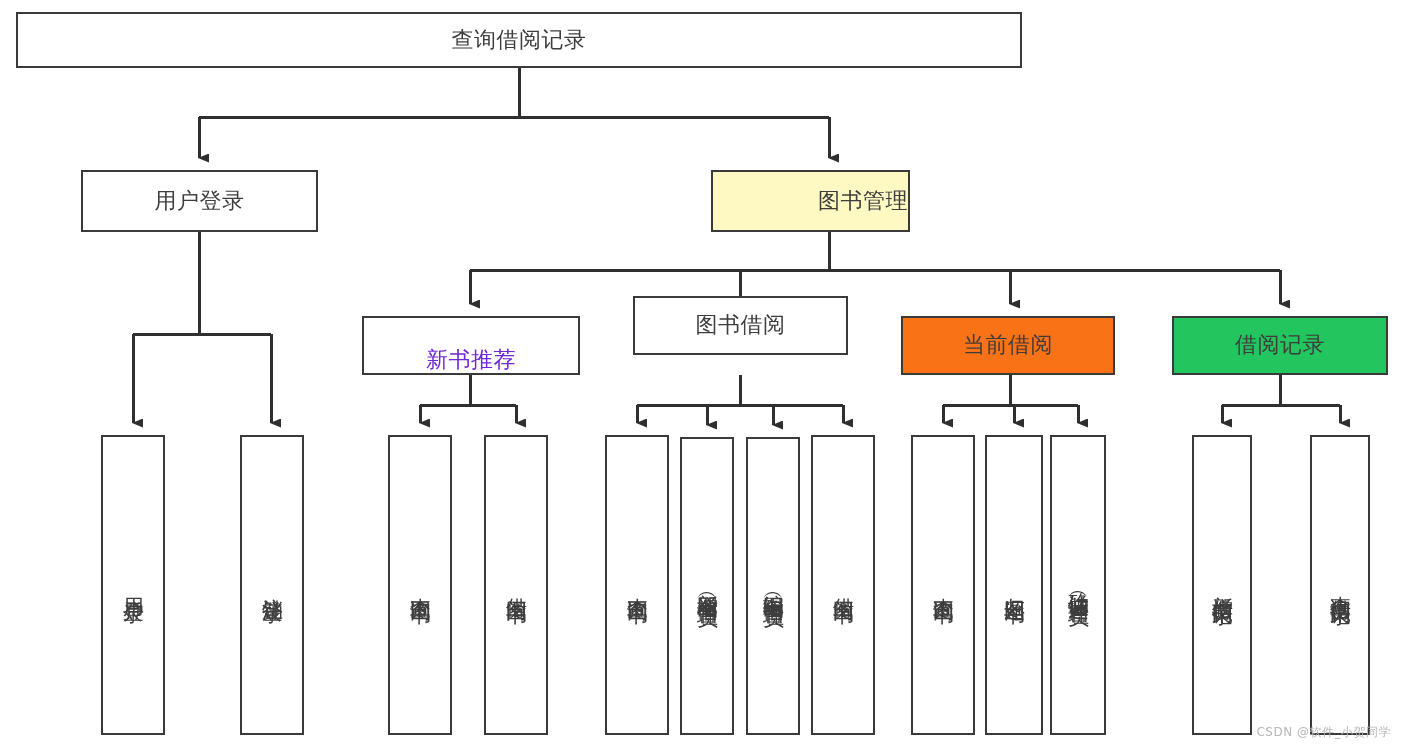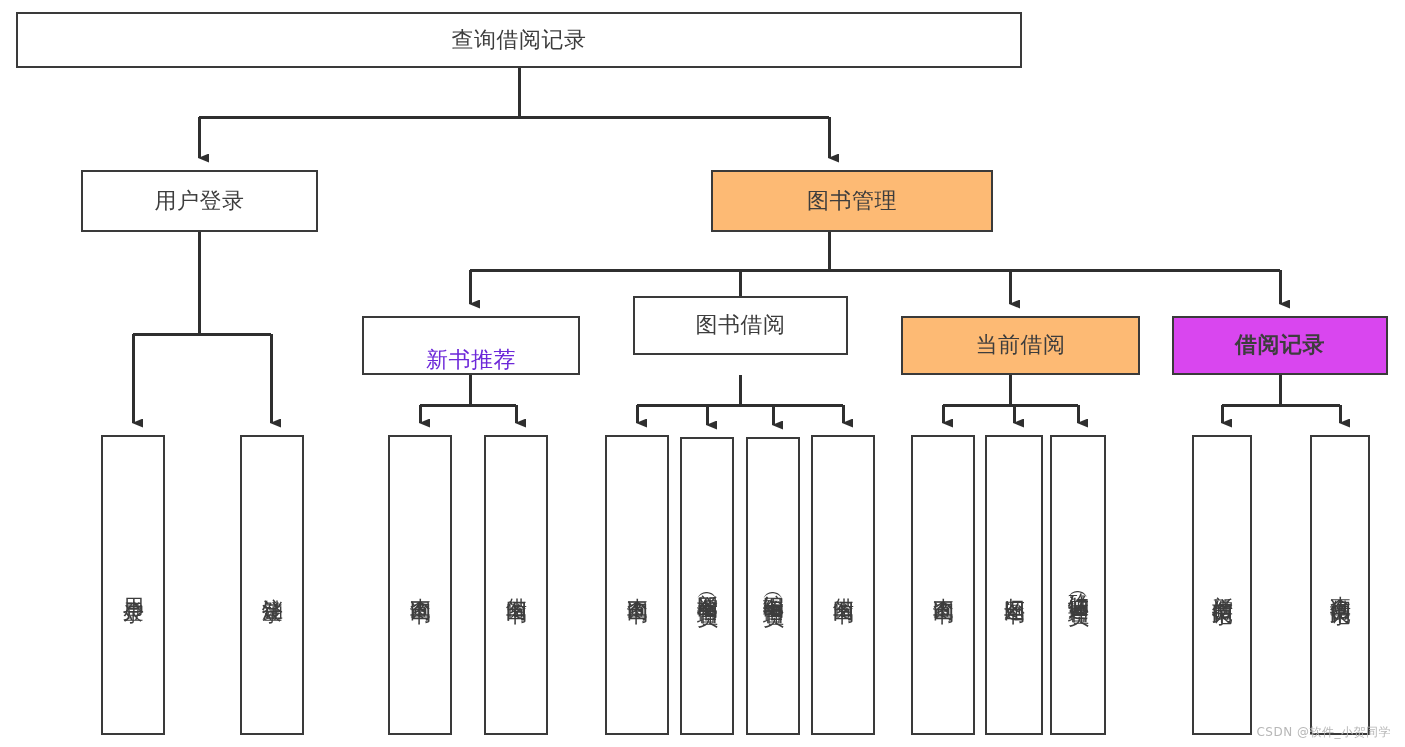--- a/index.html
+++ b/index.html
@@ -124,37 +124,37 @@
   </svg>
 
   <div class="node root horizontal" style="left: 16px; top: 12px; width: 1006px; height: 56px; border-color: rgb(58, 58, 58); background: rgb(255, 255, 255);">
     <span class="label" style="color: rgb(61, 61, 61);">查询借阅记录</span>
   </div>
 
   <div class="node horizontal" style="left: 81px; top: 170px; width: 237px; height: 62px; border-color: rgb(58, 58, 58); background: rgb(255, 255, 255);">
     <span class="label" style="color: rgb(61, 61, 61);">用户登录</span>
   </div>
 
-  <div class="node horizontal" style="left: 711px; top: 170px; width: 282px; height: 62px; border-color: rgb(58, 58, 58); background: #fdba74;">
+  <div class="node horizontal" style="left: 711px; top: 170px; width: 199px; height: 62px; border-color: rgb(58, 58, 58); background: #fef9c3; justify-content: flex-end;">
     <span class="label" style="color: rgb(61, 61, 61);">图书管理</span>
   </div>
 
   <div class="node horizontal" style="left: 362px; top: 316px; width: 218px; height: 59px; border-color: rgb(58, 58, 58); background: rgb(255, 255, 255);">
     <span class="label" style="color: #6d28d9; margin-top: 30px;">新书推荐</span>
   </div>
 
   <div class="node horizontal" style="left: 633px; top: 296px; width: 215px; height: 59px; border-color: rgb(58, 58, 58); background: rgb(255, 255, 255);">
     <span class="label" style="color: rgb(61, 61, 61);">图书借阅</span>
   </div>
 
-  <div class="node horizontal" style="left: 901px; top: 316px; width: 239px; height: 59px; border-color: rgb(58, 58, 58); background: #fdba74;">
+  <div class="node horizontal" style="left: 901px; top: 316px; width: 214px; height: 59px; border-color: rgb(58, 58, 58); background: #f97316;">
     <span class="label" style="color: rgb(61, 61, 61);">当前借阅</span>
   </div>
 
-  <div class="node horizontal" style="left: 1172px; top: 316px; width: 216px; height: 59px; border-color: rgb(58, 58, 58); background: #d946ef; font-weight: bold;">
+  <div class="node horizontal" style="left: 1172px; top: 316px; width: 216px; height: 59px; border-color: rgb(58, 58, 58); background: #22c55e;">
     <span class="label" style="color: rgb(61, 61, 61);">借阅记录</span>
   </div>
 
   <div class="node vertical" style="left: 101px; top: 435px; width: 64px; height: 300px; border-color: rgb(58, 58, 58); background: rgb(255, 255, 255);">
     <span class="label" style="color: rgb(61, 61, 61);">用户登录</span>
   </div>
 
   <div class="node vertical" style="left: 240px; top: 435px; width: 64px; height: 300px; border-color: rgb(58, 58, 58); background: rgb(255, 255, 255);">
     <span class="label" style="color: rgb(61, 61, 61);">注销登录</span>
   </div>

